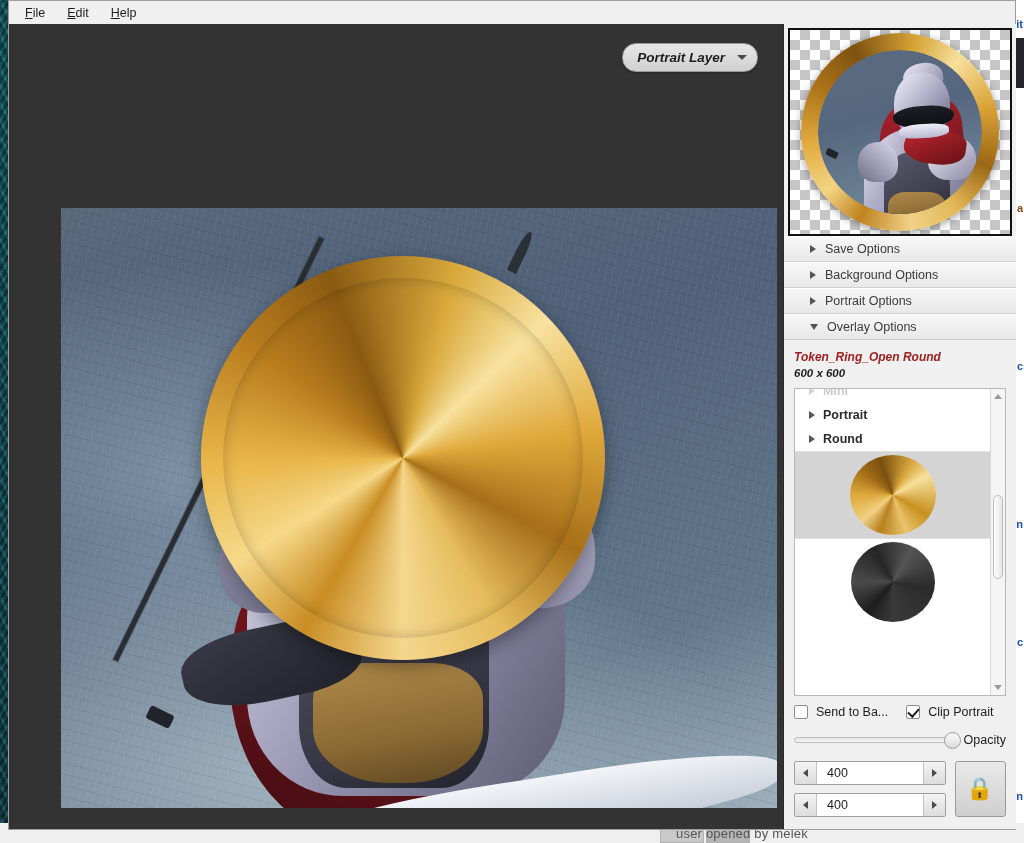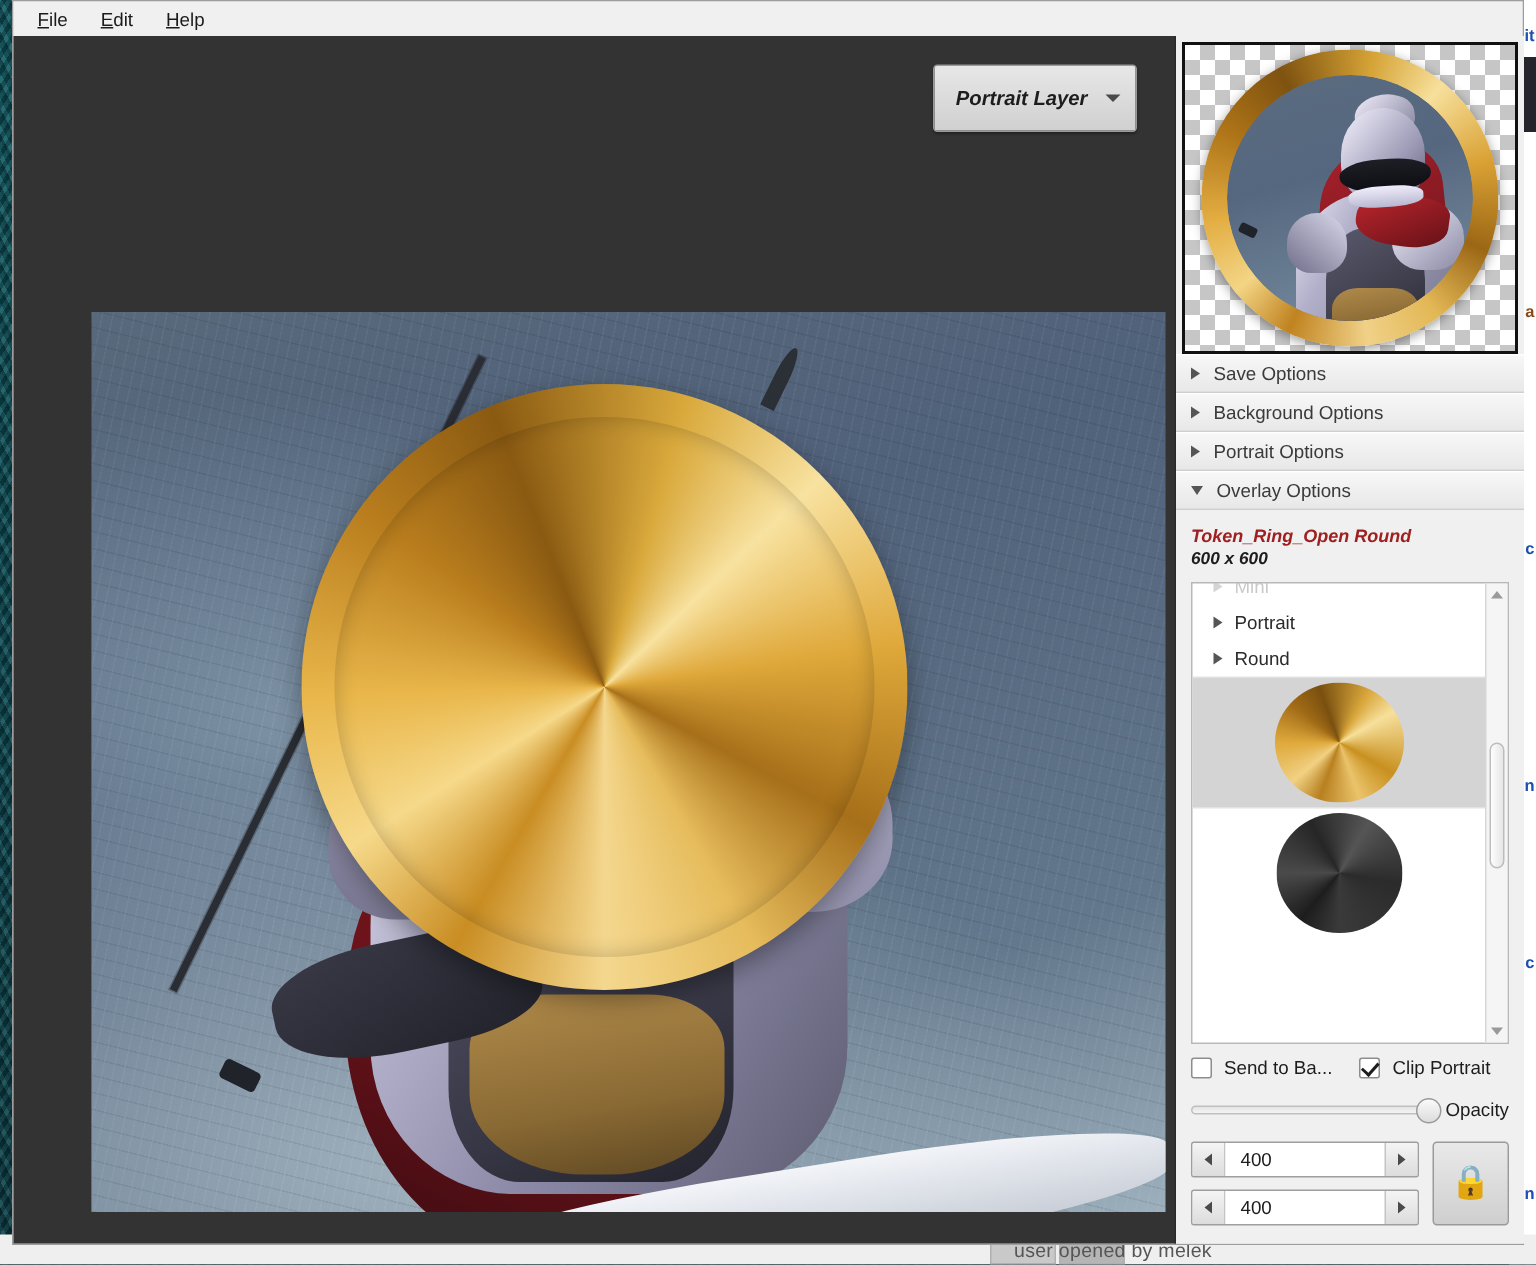--- a/index.html
+++ b/index.html
@@ -82,23 +82,23 @@
   
   #body-split { flex:1 1 auto; display:flex; min-height:0; }
 
   
   #canvas-pane {
     width:775px; background:#333333; position:relative; flex:0 0 auto;
     border-right:1px solid #2a2a2a;
   }
   #layer-select {
     position:absolute; right:25px; top:19px;
-    height:45px; min-width:128px; padding:0 10px 0 14px;
+    height:29px; min-width:128px; padding:0 10px 0 14px;
     background:linear-gradient(180deg,#e7e7e7 0%,#d0d0d0 100%);
-    border:1px solid #9a9a9a; border-radius:3px;
+    border:1px solid #9a9a9a; border-radius:14px;
     display:flex; align-items:center; gap:12px;
     font-size:13.5px; font-weight:bold; font-style:italic; color:#1d1d1d;
     box-shadow:0 1px 2px rgba(0,0,0,.35);
   }
   .caret-down {
     width:0;height:0;border-left:5px solid transparent;border-right:5px solid transparent;
     border-top:5px solid #4a4a4a;
   }
 
   
@@ -294,21 +294,21 @@
   #tk-pl    { left:40px; top:92px; width:40px; height:40px; background:linear-gradient(220deg,#dbd9ec,#6f6d88); border-radius:55% 55% 45% 45%; }
   #tk-helm  { left:76px; top:22px; width:56px; height:62px; background:linear-gradient(130deg,#f5f3fe,#9a98b4 65%,#636279); border-radius:52% 52% 40% 40%; }
   #tk-htop  { left:85px; top:13px; width:40px; height:27px; background:linear-gradient(140deg,#efedfa,#87859f); border-radius:50% 50% 35% 35%; transform:rotate(-8deg); }
   #tk-visor { left:75px; top:56px; width:61px; height:22px; background:linear-gradient(180deg,#1d1f26,#0c0d11); border-radius:44% 44% 50% 50%; transform:rotate(-4deg); }
   #tk-gorg  { left:81px; top:74px; width:50px; height:14px; background:linear-gradient(180deg,#f0eefb,#b9b7d0); border-radius:40%; transform:rotate(-4deg); }
   #tk-scarf { left:86px; top:80px; width:62px; height:34px; background:linear-gradient(150deg,#c2272f,#621016); border-radius:50% 30% 45% 40%; transform:rotate(8deg); }
 
   
   .acc-header {
     height:26px; display:flex; align-items:center; gap:9px;
-    padding-left:10px; font-size:12.5px; color:#3a3a3a;
+    padding-left:26px; font-size:12.5px; color:#3a3a3a;
     background:linear-gradient(180deg,#f7f7f7 0%, #e8e8e8 100%);
     border-top:1px solid #fff; border-bottom:1px solid #cfcfcf;
     flex:0 0 auto;
   }
   .tri-right { width:0;height:0;border-top:4.5px solid transparent;border-bottom:4.5px solid transparent;border-left:6.5px solid #555; }
   .tri-down  { width:0;height:0;border-left:4.5px solid transparent;border-right:4.5px solid transparent;border-top:6.5px solid #555; }
 
   #overlay-body {
     flex:1 1 auto; display:flex; flex-direction:column; min-height:0;
     background:#f0f0f0; padding:0 10px;
@@ -319,21 +319,21 @@
   
   #list-box {
     margin-top:9px; flex:1 1 auto; min-height:0;
     border:1px solid #b8b8b8; background:#fff;
     display:flex; position:relative; overflow:hidden;
   }
   #list-scrollarea { flex:1 1 auto; position:relative; overflow:hidden; }
   #list-inner { position:absolute; left:0; right:0; top:-10px; }
   .tree-row {
     height:24px; display:flex; align-items:center; gap:8px;
-    padding-left:14px; font-size:12.5px; color:#2b2b2b;
+    padding-left:14px; font-size:12.5px; color:#2b2b2b;font-weight:bold;
   }
   .thumb-row { height:86px; display:flex; align-items:center; justify-content:center; }
   .thumb-row.sel { background:#d4d4d4; }
   .ring-gold {
     width:86px; height:80px; border-radius:50%;
     border:9px solid transparent;
     background:
       linear-gradient(#0000,#0000) padding-box,
       conic-gradient(from 200deg,#b8801f,#f1d183 30deg,#dfa93c 70deg,#a06a16 110deg,#7a5010 140deg,#d9a73c 190deg,#f7e09c 220deg,#c8901f 280deg,#eac36a 320deg,#b8801f 360deg) border-box;
   }

